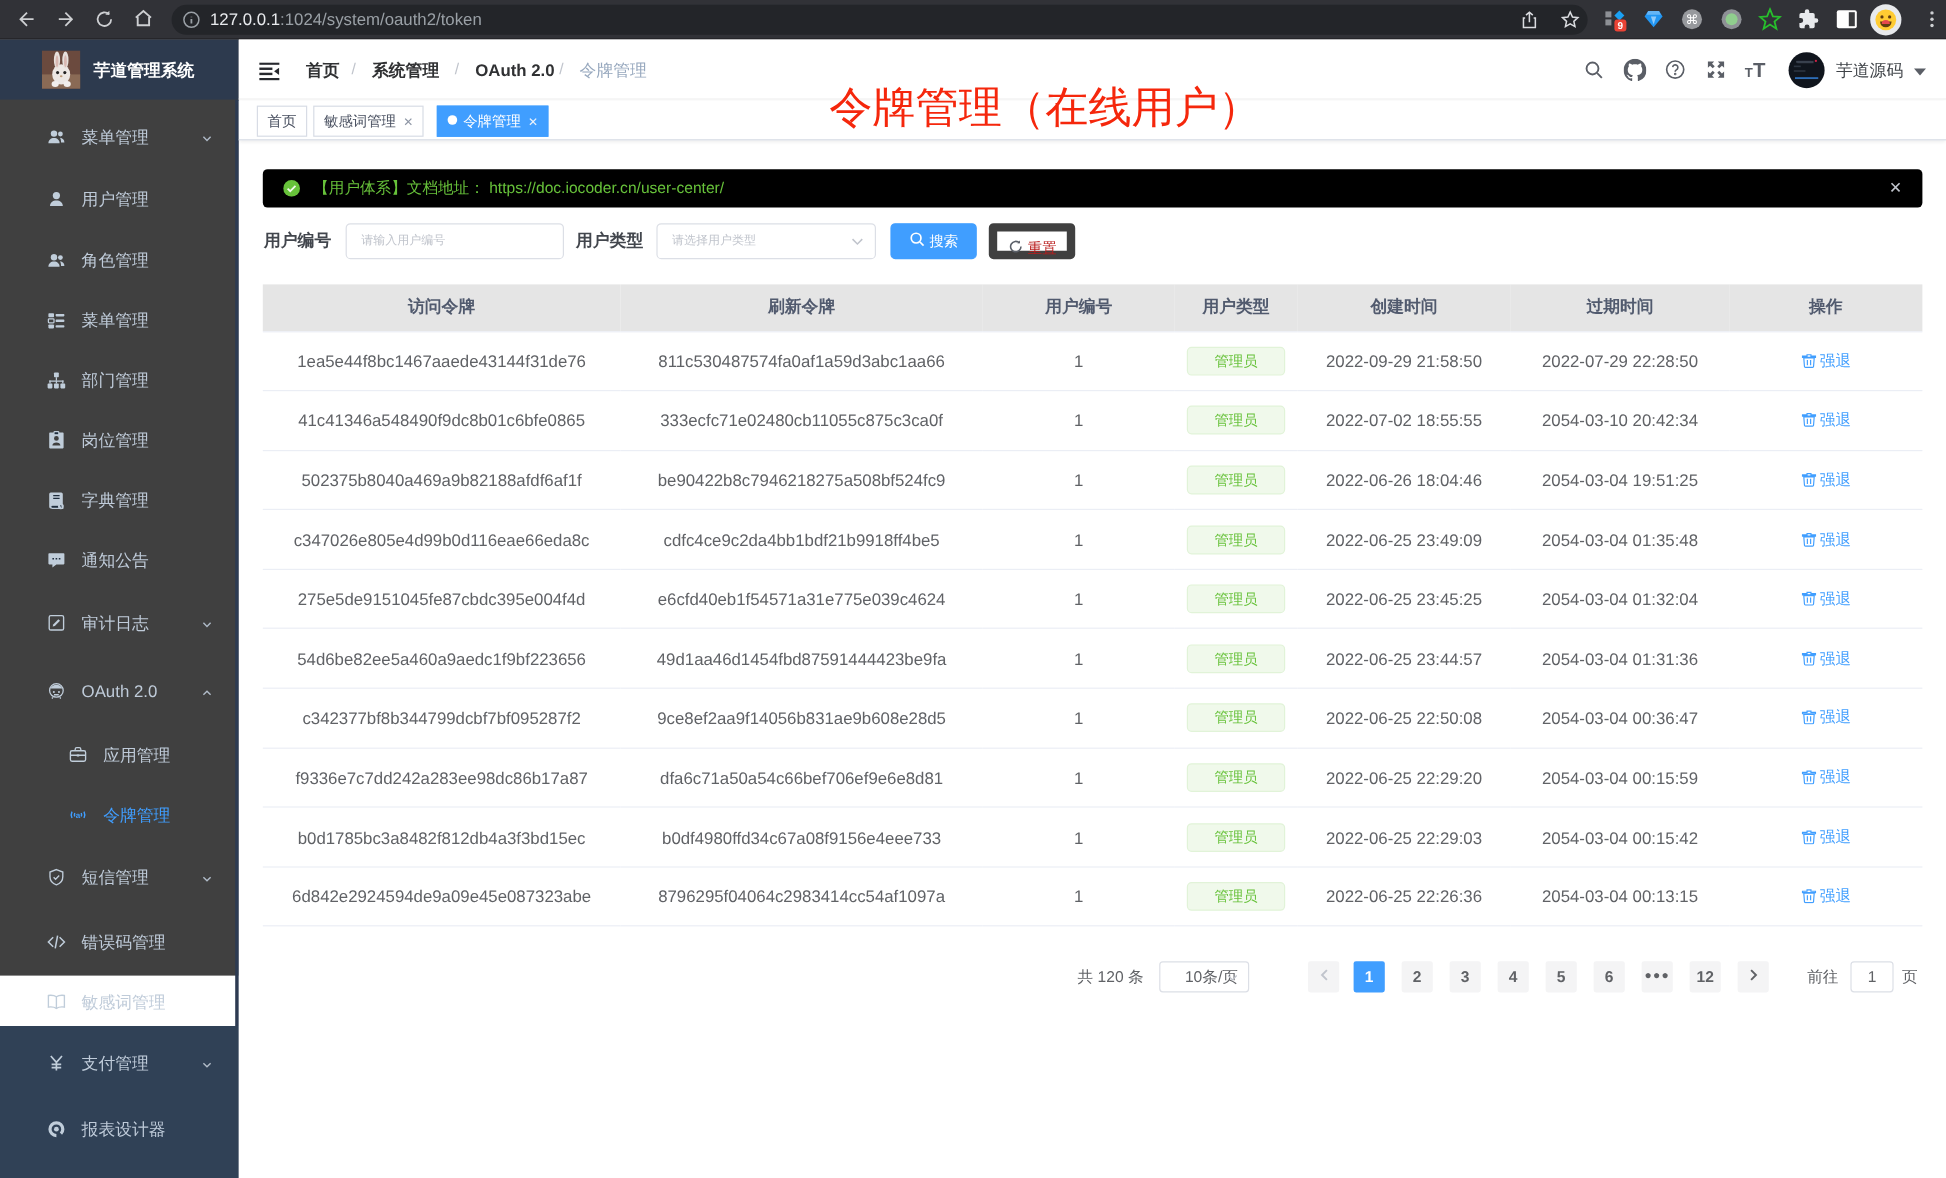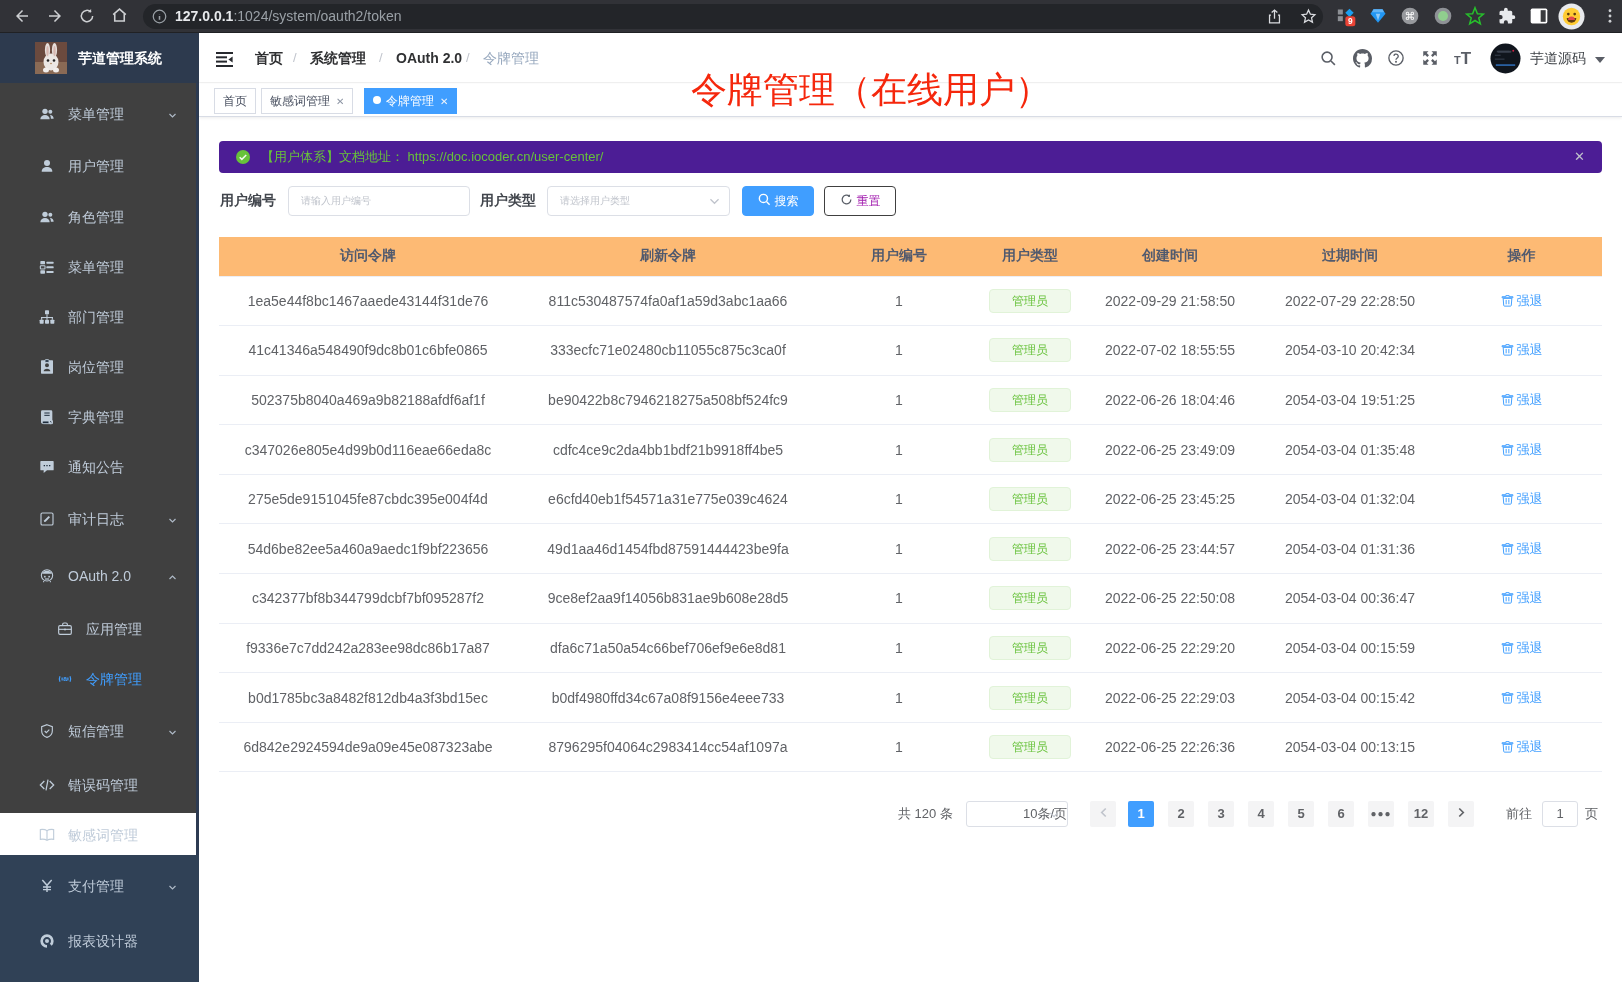--- a/index.html
+++ b/index.html
@@ -2,21 +2,21 @@
 <html lang="zh"><head>
 <meta charset="utf-8">
 <style>
 *{margin:0;padding:0;box-sizing:border-box}
 html,body{width:1622px;height:982px;overflow:hidden}
 body{font-family:"Liberation Sans",sans-serif;background:#fff;position:relative;font-size:14px}
 
 #chrome{position:absolute;left:0;top:0;width:1622px;height:33px;background:#313237;border-bottom:1px solid #202124}
 #chrome svg{position:absolute}
 #urlbar{position:absolute;left:143px;top:4px;width:1180px;height:25px;border-radius:13px;background:#232529;color:#e8eaed;font-size:14px;line-height:25px}
-#urlbar .origin{color:#e8eaed;font-weight:bold}
+#urlbar .origin{color:#e8eaed;font-weight:normal}
 #urlbar .rest{color:#9aa0a6;font-weight:normal}
 
 #sidebar{position:absolute;left:0;top:33px;width:199px;height:780px;background:#404040}
 #logo{position:absolute;left:0;top:0;width:199px;height:50px;background:#2d3a4e}
 #logo .ttl{position:absolute;left:78px;top:0;line-height:50px;color:#fff;font-weight:bold;font-size:14px}
 #side-bottom{position:absolute;left:0;top:822px;width:199px;height:127px;background:#304156}
 .mi{position:absolute;left:0;width:199px;height:50px;color:#bfcbd9;font-size:14px}
 .mi .txt{position:absolute;left:68px;top:0;line-height:50px}
 .mi .ic{position:absolute;left:39px;top:17px;width:16px;height:16px}
 .mi.sub .txt{left:86px}
@@ -29,31 +29,31 @@
 .bc{position:absolute;top:0;height:50px;line-height:50px;font-size:14px;color:#303133;font-weight:bold}
 .bc.sep{color:#c0c4cc;font-size:13px;font-weight:normal}
 .bc.last{color:#97a8be;font-weight:normal}
 #tagsbar{position:absolute;left:0;top:51px;width:1423px;height:33px;background:#fff;border-bottom:1px solid #d8dce5;box-shadow:0 1px 3px 0 rgba(0,0,0,.08)}
 .tag{position:absolute;top:4px;height:26px;line-height:24px;border:1px solid #d8dce5;background:#fff;color:#495060;font-size:12px;padding:0 8px}
 .tag.on{background:#409eff;color:#fff;border-color:#409eff}
 .tag .dot{display:inline-block;width:8px;height:8px;border-radius:50%;background:#fff;margin-right:5px;position:relative;top:-1px}
 .tag .x{margin-left:6px;font-size:10px;color:#8d95a4}
 .tag.on .x{color:#eef4fb}
 
-#alert{position:absolute;left:20px;top:108px;width:1383px;height:32px;background:#4c1d95;border-radius:4px;color:#67c23a;font-size:13px;line-height:32px}
+#alert{position:absolute;left:20px;top:108px;width:1383px;height:32px;background:#000000;border-radius:4px;color:#67c23a;font-size:13px;line-height:32px}
 #alert .close{position:absolute;right:17px;top:0;color:#c0c4cc;font-size:13px}
 .flabel{position:absolute;top:152px;height:30px;line-height:30px;font-weight:bold;color:#42464d;font-size:14px}
 .finput{position:absolute;top:153px;height:30px;border:1px solid #dcdfe6;border-radius:4px;background:#fff;color:#c0c4cc;font-size:10px;line-height:28px;padding:0 12px}
 .btn{position:absolute;top:153px;height:30px;border-radius:4px;font-size:12px;line-height:28px;text-align:center}
 #btn-search{left:543px;width:72px;background:#409eff;color:#fff;border:1px solid #409eff}
-#btn-reset{left:625px;width:72px;background:#fff;color:#a21caf;border:1px solid #404040}
+#btn-reset{left:625px;width:72px;background:#fff;color:#b91c1c;border:7px solid #404040}
 
 #table{position:absolute;left:20px;top:204px;width:1383px}
 table{border-collapse:collapse;width:1383px;table-layout:fixed}
-th{height:39px;background:#fdba74;color:#515a6e;font-weight:bold;font-size:14px;border-bottom:1px solid #ebeef5;text-align:center}
+th{height:39px;background:#e5e5e5;color:#515a6e;font-weight:bold;font-size:14px;border-bottom:1px solid #ebeef5;text-align:center}
 td{height:49.6px;color:#606266;font-size:14px;border-bottom:1px solid #ebeef5;text-align:center}
 .gtag{display:inline-block;height:24px;line-height:22px;padding:0 22px;background:#f0f9eb;border:1px solid #e1f3d8;color:#67c23a;border-radius:4px;font-size:12px}
 .op{color:#409eff;font-size:13px}
 .op svg.del{width:13px;height:13px;vertical-align:-2px;margin-right:3px}
 
 #pager{position:absolute;left:0;top:767px;width:1403px;height:28px;font-size:13px;color:#606266}
 .pbtn{position:absolute;top:1px;width:26px;height:26px;line-height:26px;text-align:center;background:#f4f4f5;color:#606266;border-radius:2px;font-weight:bold}
 .pbtn.on{background:#409eff;color:#fff}
 #annot{position:absolute;left:691px;top:66px;width:700px;font-size:36px;color:#f5270c;z-index:50}
 </style>
@@ -511,21 +511,21 @@
             <td>2054-03-04 00:13:15</td>
             <td><span class="op"><svg class="del" viewBox="0 0 24 24">
                   <path d="M9 3h6v2h7v2H2V5h7zM4 8h16l-1 13a1.5 1.5 0 0 1-1.5 1.4h-11A1.5 1.5 0 0 1 5 21zM9.5 11v8M14.5 11v8" fill="none" stroke="#409eff" stroke-width="1.8"></path>
                 </svg>强退</span></td>
           </tr>
  </tbody>
       </table>
  </div>
  <div id="pager">
   <span style="position:absolute;left:699px;top:0;line-height:28px">共 120 条</span>
-  <div style="position:absolute;left:767px;top:1px;width:102px;height:26px;border:1px solid #dcdfe6;border-radius:3px;line-height:24px;text-align:right;padding-left:12px">10条/页<svg style="position:absolute;right:8px;top:9px" width="10" height="8" viewBox="0 0 12 10" fill="none" stroke="#c0c4cc" stroke-width="1.4">
+  <div style="position:absolute;left:767px;top:1px;width:75px;height:26px;border:1px solid #dcdfe6;border-radius:3px;line-height:24px;text-align:center;padding-left:12px">10条/页<svg style="position:absolute;right:8px;top:9px" width="10" height="8" viewBox="0 0 12 10" fill="none" stroke="#c0c4cc" stroke-width="1.4">
           <path d="M1.5 2.5L6 7l4.5-4.5"></path>
         </svg></div>
   <div class="pbtn" style="left:891px"><svg width="9" height="11" viewBox="0 0 10 12" fill="none" stroke="#c0c4cc" stroke-width="1.8">
           <path d="M7.5 1.5L3 6l4.5 4.5"></path>
         </svg></div>
   <div class="pbtn on" style="left:929px">1</div>
   <div class="pbtn" style="left:969px">2</div>
   <div class="pbtn" style="left:1009px">3</div>
   <div class="pbtn" style="left:1049px">4</div>
   <div class="pbtn" style="left:1089px">5</div>

